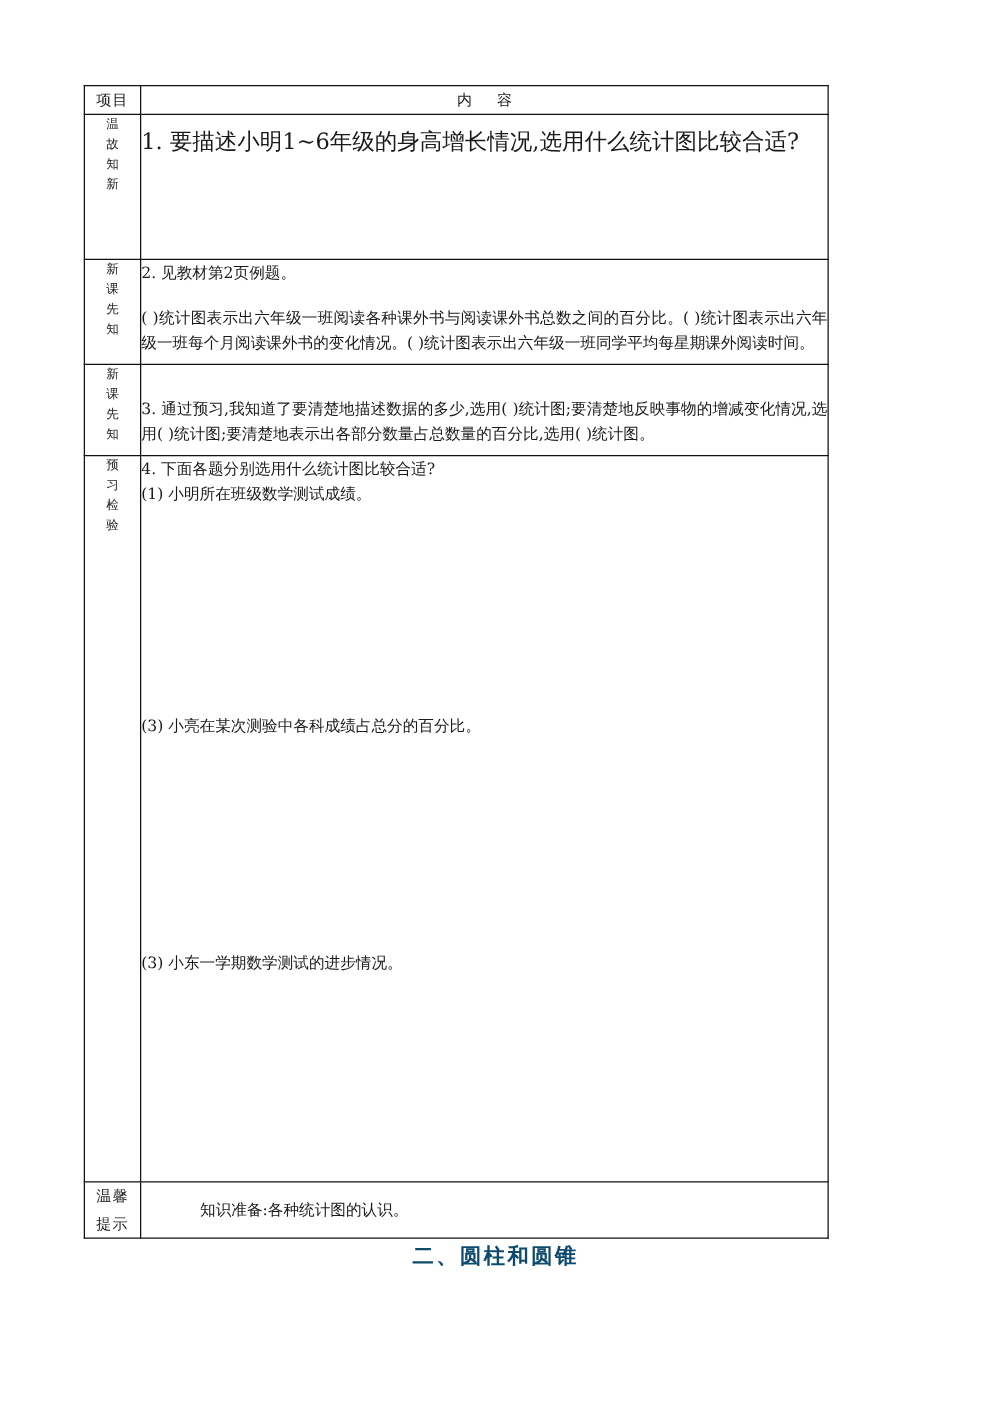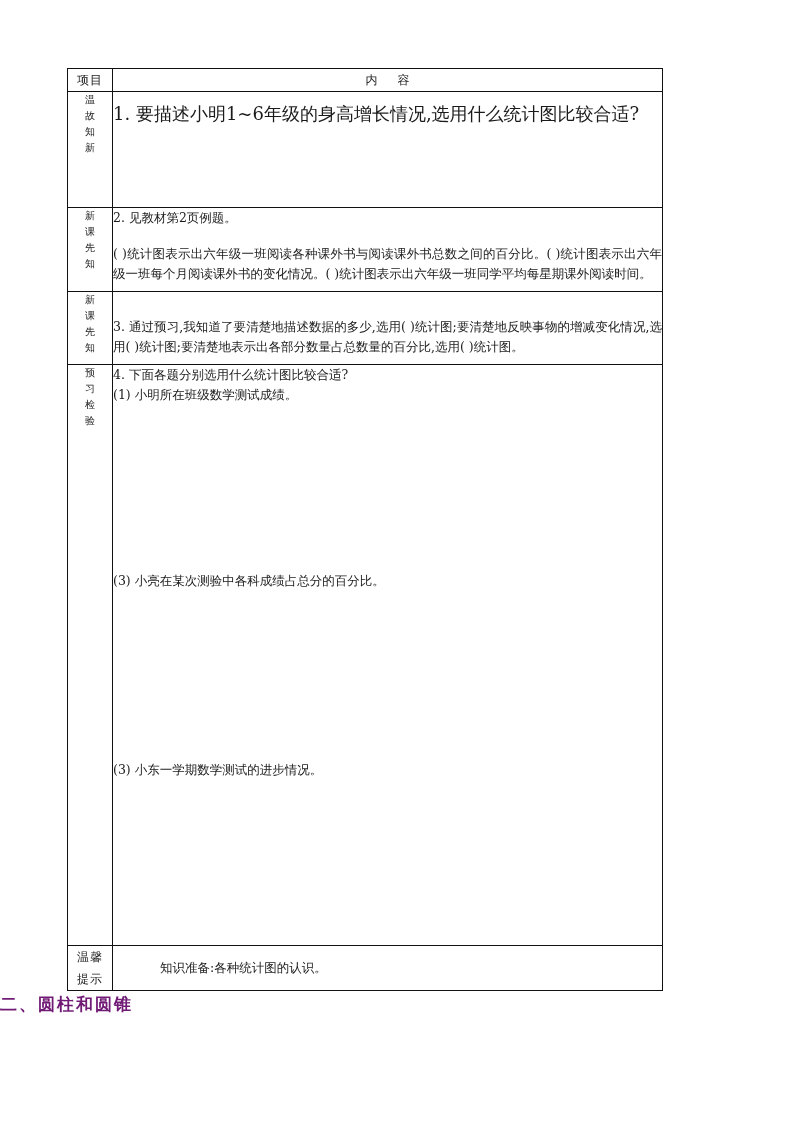--- a/index.html
+++ b/index.html
@@ -19,23 +19,23 @@
   tr.r2 td { height: 83px; }
   tr.r3 td { height: 63px; }
   tr.r3 td.content { padding-top: 9px; }
   tr.r4 td { height: 580px; }
   tr.r5 td { height: 41px; }
   tr.r5 td.content { vertical-align: middle; padding-top: 0; padding-left: 47px; }
   .line { white-space: nowrap; }
   .wrap { white-space: normal; text-align: justify; margin-top: 16px; }
   .q4 { position: relative; height: 576px; }
   .q4 .item { position: absolute; left: 0; }
-  .section-title { position: absolute; top: 993px; left: 0; width: 793px; 
+  .section-title { position: absolute; top: 993px; left: 0; width: 793px; text-align: center;
                    font-family: "DejaVu Sans", "Liberation Sans", sans-serif; font-weight: bold;
-                   font-size: 17px; letter-spacing: 2px; color: #701a75; }
+                   font-size: 17px; letter-spacing: 2px; color: #0c4a6e; }
 </style>
 </head>
 <body>
 
 <div class="sheet">
   <table class="grid">
     <tbody>
         <tr class="head">
       <td class="label">
         <span class="htext">项目</span>

